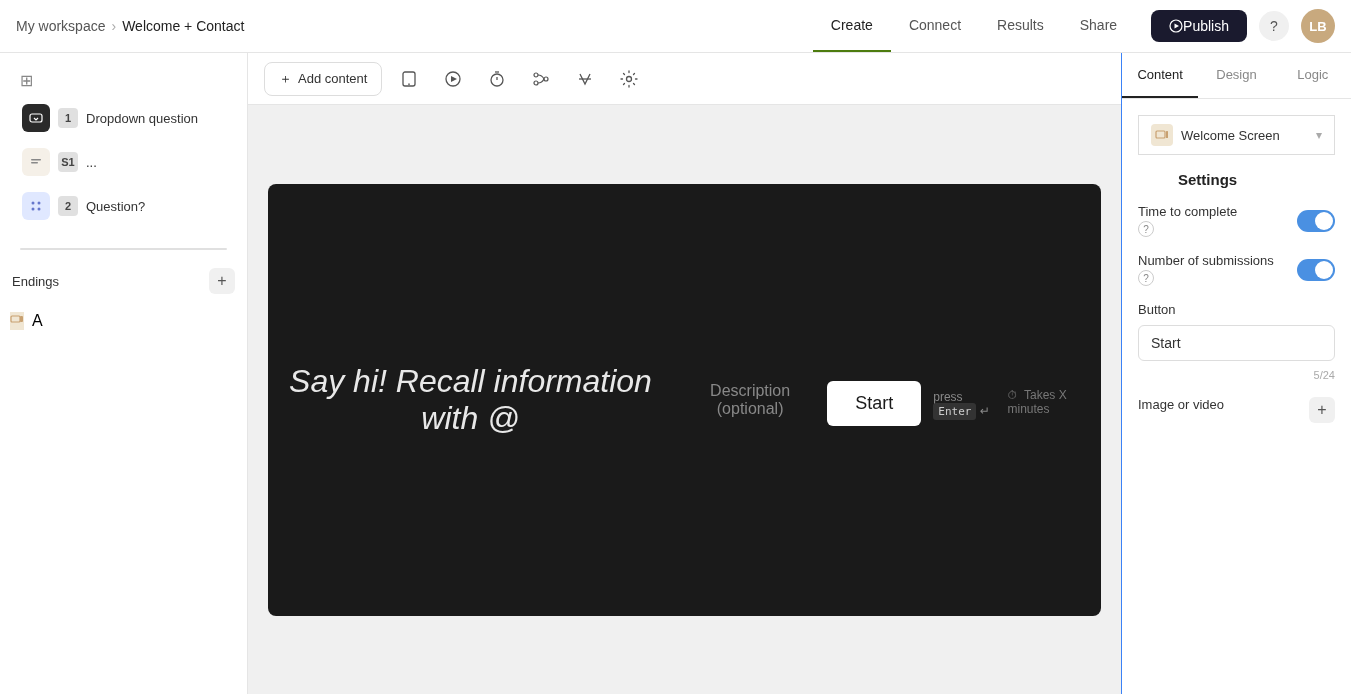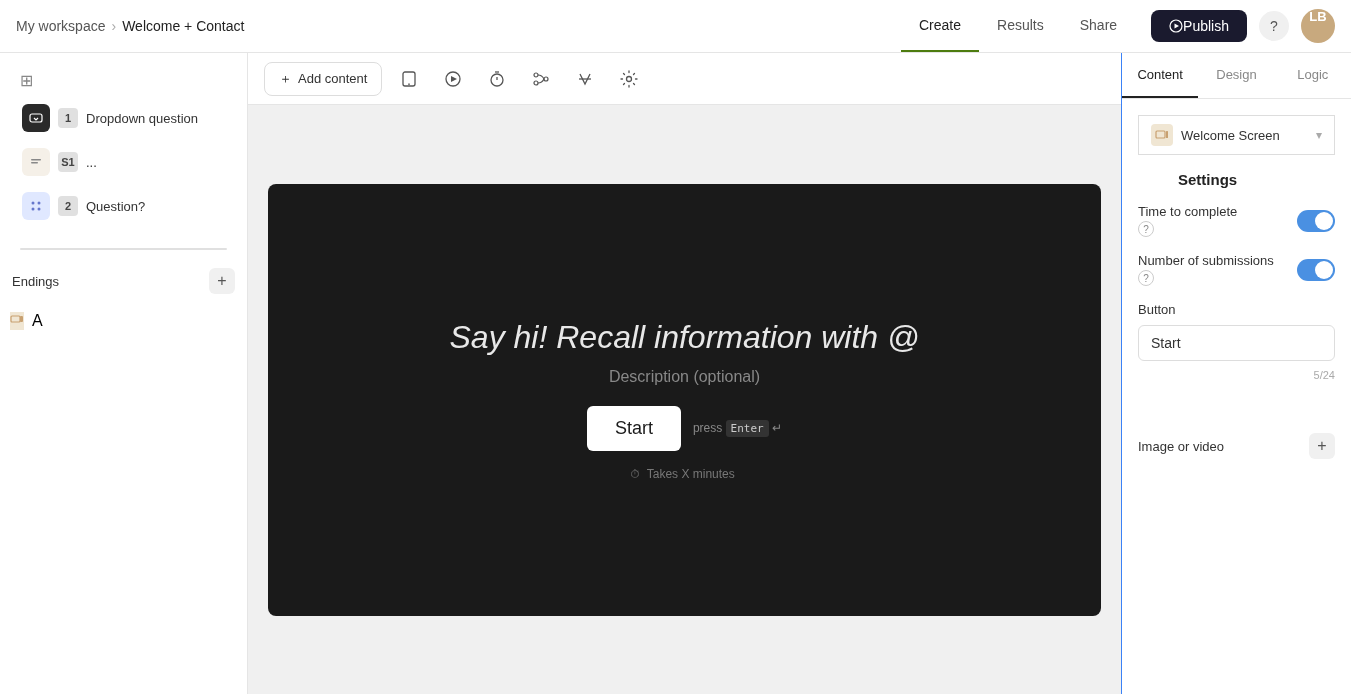--- a/index.html
+++ b/index.html
@@ -22,21 +22,21 @@
     .nav-tab.active { color: #222; border-bottom: 2px solid #4d7c0f; font-weight: 500; }
     .topbar-right { display: flex; align-items: center; gap: 12px; margin-left: 16px; }
     .publish-btn {
       display: flex; align-items: center; 
       background: #1a1a2e; color: #fff; border: none; border-radius: 8px;
       padding: 8px 18px; font-size: 14px; font-weight: 500; cursor: pointer;
     }
     .publish-btn .play-icon { width: 14px; height: 14px; }
     .avatar-btn {
       width: 34px; height: 34px; border-radius: 50%; background: #c8a97e;
-      display: flex; justify-content: center;
+      display: flex; align-items: center; justify-content: center;
       font-size: 13px; font-weight: 600; color: #fff; cursor: pointer; border: none;
     }
     .help-btn {
       width: 30px; height: 30px; border-radius: 50%; background: #f0f0f0;
       display: flex; align-items: center; justify-content: center;
       font-size: 14px; color: #555; cursor: pointer; border: none;
     }
 
     
     .main-layout { display: flex; flex: 1; overflow: hidden; }
@@ -90,21 +90,21 @@
       font-size: 15px; color: #555; cursor: pointer; border: none;
     }
     .add-content-btn {
       display: flex; align-items: center; gap: 6px;
       background: #fff; border: 1px solid #ddd; border-radius: 8px;
       padding: 7px 14px; font-size: 13px; color: #333; cursor: pointer;
     }
     .canvas-wrapper { flex: 1; display: flex; align-items: center; justify-content: center; padding: 20px; }
     .form-canvas {
       width: 838px; height: 432px; background: #1a1a1a; border-radius: 8px;
-      display: flex; flex-direction: column; align-items: center; justify-content: center;
+      display: flex; flex-direction: row; align-items: center; justify-content: center;
       gap: 12px; position: relative; overflow: hidden;
     }
     .canvas-title {
       font-size: 32px; font-weight: 400; color: #fff; opacity: 0.9;
       font-style: italic; text-align: center;
     }
     .canvas-desc { font-size: 16px; color: #888; text-align: center; }
     .start-btn-row { display: flex; align-items: center; gap: 12px; margin-top: 8px; }
     .start-btn {
       background: #fff; color: #1a1a1a; border: none; border-radius: 6px;
@@ -153,39 +153,40 @@
     .help-circle { width: 16px; height: 16px; border-radius: 50%; border: 1px solid #ccc; display: flex; align-items: center; justify-content: center; font-size: 10px; color: #888; }
 
     .button-section { display: flex; flex-direction: column; gap: 8px; }
     .button-label { font-size: 13px; color: #333; font-weight: 500; }
     .button-input {
       border: 1px solid #ddd; border-radius: 6px; padding: 9px 12px;
       font-size: 14px; color: #333; outline: none; width: 100%;
     }
     .char-count { text-align: right; font-size: 11px; color: #aaa; }
 
-    .image-video-row { display: flex; align-items: center; justify-content: space-between; margin-top: 36px; }
+    .image-video-row { display: flex; justify-content: space-between; }
     .image-video-label { font-size: 13px; color: #333; font-weight: 500; }
     .add-media-btn {
       width: 26px; height: 26px; border-radius: 6px; background: #f0f0f0;
       display: flex; align-items: center; justify-content: center;
       font-size: 16px; color: #555; cursor: pointer; border: none;
     }
   </style>
 </head>
 <body>
 
 <div class="topbar">
   <div class="breadcrumb">
     <span>My workspace</span>
     <span class="sep">›</span>
     <span class="current">Welcome + Contact</span>
   </div>
   <div class="nav-tabs">
     <div class="nav-tab active">Create</div>
+    <div class="nav-tab">Connect</div>
     <div class="nav-tab">Results</div>
     <div class="nav-tab">Share</div>
   </div>
   <div class="topbar-right">
     <button class="publish-btn">
       <svg class="play-icon" viewBox="0 0 14 14" fill="none">
         <circle cx="7" cy="7" r="6" stroke="#fff" stroke-width="1.2"></circle>
         <polygon points="5.5,4.5 10,7 5.5,9.5" fill="#fff"></polygon>
       </svg>
       <span>Publish</span>

